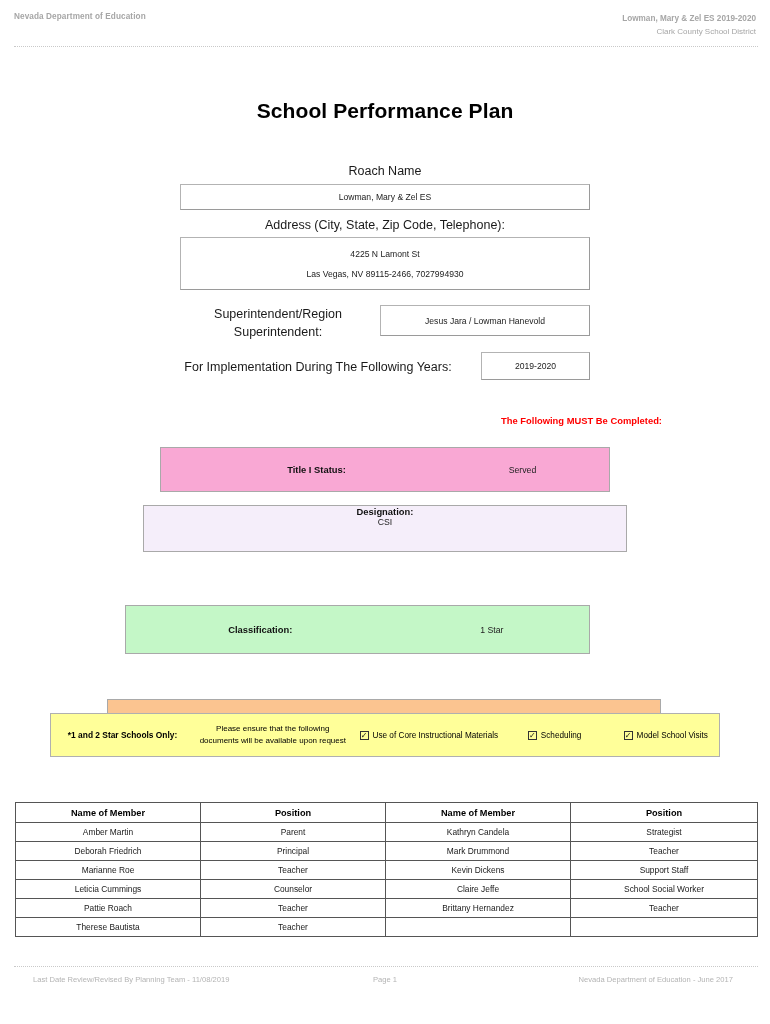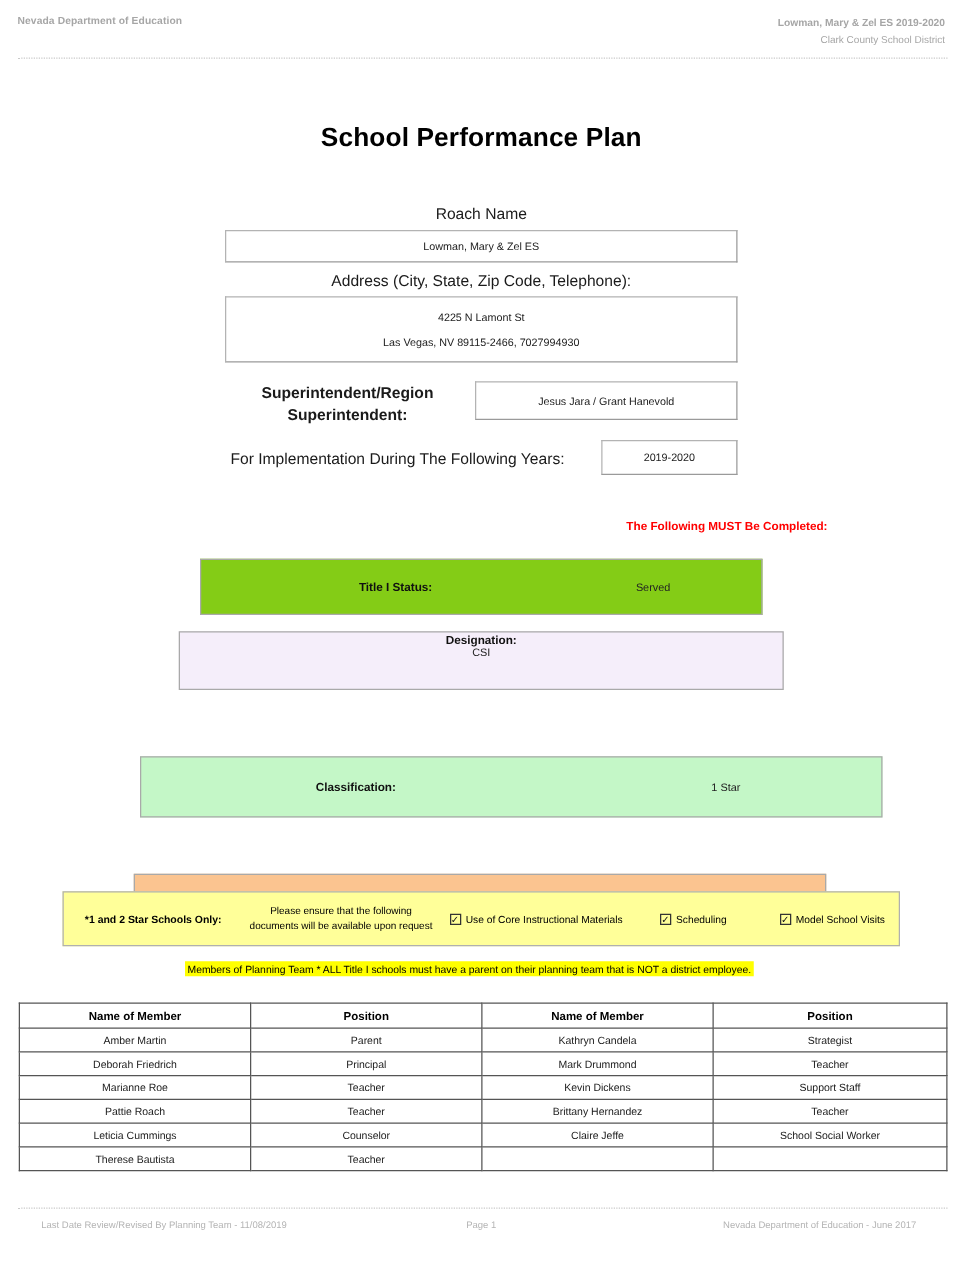--- a/index.html
+++ b/index.html
@@ -96,21 +96,20 @@
 
   #school-name-label { top: 164px; left: 0; width: 770px; }
   #school-name-box   { top: 184px; left: 180px; width: 410px; height: 26px; }
 
   #address-label     { top: 218px; left: 0; width: 770px; }
   #address-box       { top: 237px; left: 180px; width: 410px; height: 53px; }
 
   #supt-label {
     top: 305px; left: 180px; width: 196px;
     line-height: 18px;
-    font-weight: bold;
   }
   #supt-box          { top: 305px; left: 380px; width: 210px; height: 31px; }
 
   #years-label       { top: 360px; left: 160px; width: 316px; }
   #years-box         { top: 352px; left: 481px; width: 109px; height: 28px; }
 
   
   #must-complete {
     position: absolute;
     top: 415px;
@@ -140,21 +139,21 @@
   .status-bar .sb-value {
     flex: 1;
     text-align: center;
     font-size: 8.7px;
     color: #222;
   }
 
   #bar-title1  { top: 447px; left: 160px; width: 450px; height: 45px; }
   #bar-design  { top: 505px; left: 143px; width: 484px; height: 47px; flex-direction: column; }
   #bar-grade   { top: 553px; left: 143px; width: 484px; height: 47px; }
-  #bar-class   { top: 605px; left: 112px; width: 594px; height: 49px; }
+  #bar-class   { top: 605px; left: 125px; width: 465px; height: 49px; }
   #bar-nccat   { top: 659px; left: 107px; width: 554px; height: 54px; margin-top: 40px; }
 
   
   #star-strip {
     position: absolute;
     top: 713px;
     left: 50px;
     width: 670px;
     height: 44px;
     box-sizing: border-box;
@@ -277,31 +276,31 @@
   </div>
 
   <div class="field-label" id="address-label">Address (City, State, Zip Code, Telephone):</div>
   <div class="box" id="address-box">
     <span class="ln">4225 N Lamont St</span>
     <span class="ln">Las Vegas, NV  89115-2466, 7027994930</span>
   </div>
 
   <div class="field-label" id="supt-label">Superintendent/Region Superintendent:</div>
   <div class="box" id="supt-box">
-    <span class="ln">Jesus Jara / Grant Hanevold</span>
+    <span class="ln">Jesus Jara / Lowman Hanevold</span>
   </div>
 
   <div class="field-label" id="years-label">For Implementation During The Following Years:</div>
   <div class="box" id="years-box">
     <span class="ln">2019-2020</span>
   </div>
 
   <div id="must-complete">The Following MUST Be Completed:</div>
 
-  <div class="status-bar" id="bar-title1" style="background: #84cc16; padding-left: 36px;">
+  <div class="status-bar" id="bar-title1" style="background: #f9a8d4; padding-left: 36px;">
     <div class="sb-label">Title I Status:</div>
     <div class="sb-value">Served</div>
   </div>
   <div class="status-bar" id="bar-design" style="background: rgb(245, 238, 250);">
     <div class="sb-label">Designation:</div>
     <div class="sb-value">CSI</div>
   </div>
   <div class="status-bar" id="bar-class" style="background: rgb(196, 247, 199);">
     <div class="sb-label">Classification:</div>
     <div class="sb-value">1 Star</div>
@@ -324,21 +323,20 @@
     <div class="chk-item w2">
       <span class="chkbox">✓</span>
       <span>Scheduling</span>
     </div>
     <div class="chk-item w3">
       <span class="chkbox">✓</span>
       <span>Model School Visits</span>
     </div>
   </div>
 
-  <div id="planning-note">Members of Planning Team * ALL Title I schools must have a parent on their planning team that is NOT a district employee.</div>
 
   <table id="members-table">
     <colgroup>
       <col style="width:185px">
         <col style="width:185px">
         <col style="width:185px">
         <col style="width:187px">
     </colgroup>
     <thead>
       <tr>
@@ -361,32 +359,32 @@
           <td>Mark Drummond</td>
           <td>Teacher</td>
         </tr>
         <tr>
           <td>Marianne Roe</td>
           <td>Teacher</td>
           <td>Kevin Dickens</td>
           <td>Support Staff</td>
         </tr>
         <tr>
-          <td>Pattie Roach</td>
-          <td>Teacher</td>
-          <td>Brittany Hernandez</td>
-          <td>Teacher</td>
-        </tr>
-        <tr>
           <td>Leticia Cummings</td>
           <td>Counselor</td>
           <td>Claire Jeffe</td>
           <td>School Social Worker</td>
         </tr>
         <tr>
+          <td>Pattie Roach</td>
+          <td>Teacher</td>
+          <td>Brittany Hernandez</td>
+          <td>Teacher</td>
+        </tr>
+        <tr>
           <td>Therese Bautista</td>
           <td>Teacher</td>
           <td></td>
           <td></td>
         </tr>
       </tbody>
   </table>
 
   <div class="ftr-rule"></div>
   <div class="ftr" id="ftr-left">Last Date Review/Revised By Planning Team - 11/08/2019</div>

